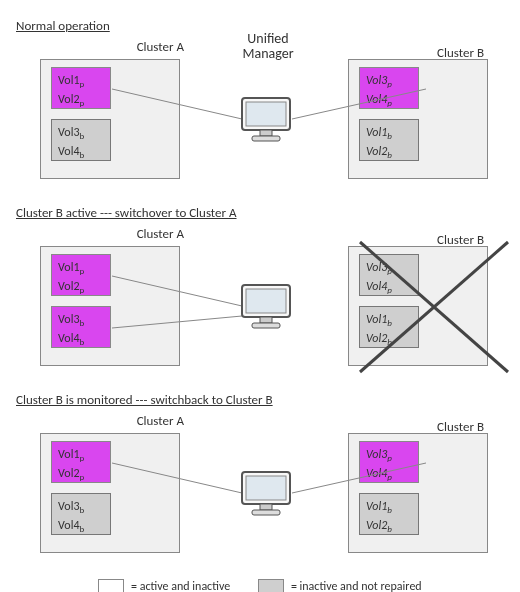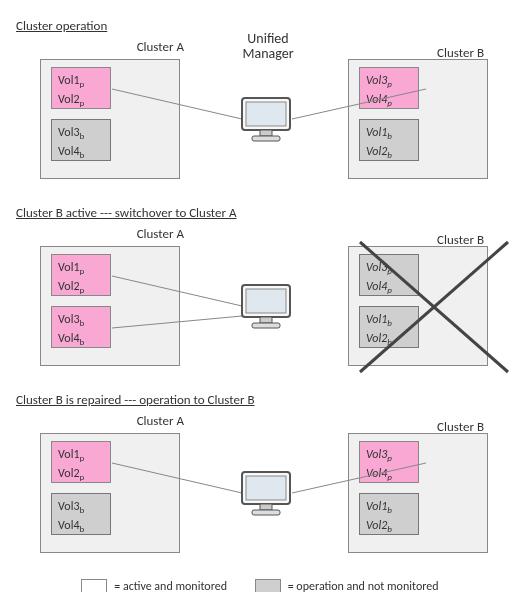--- a/index.html
+++ b/index.html
@@ -46,21 +46,21 @@
     border: 1px solid #888;
     background: #f0f0f0;
     padding: 7px 10px;
   }
   .cluster.left  { left: 30px; }
   .cluster.right { right: 22px; font-style: italic; }
   .vol {
     width: 60px;
     height: 42px;
     border: 1px solid #888;
-    background: #f9a8d4;
+    background: #d946ef;
     font-size: 12px;
     line-height: 1.4;
     padding: 4px 6px 3px 6px;
     margin-bottom: 10px;
   }
   .vol.inactive {
     background: #cfcfcf;
     border-color: #777;
   }
   .vol span { display:block; }
@@ -92,21 +92,21 @@
     vertical-align: middle;
     margin-right: 4px;
     background:#fff;
   }
   .legend-box.inactive { background:#cfcfcf; }
 </style>
 </head>
 <body>
 
 <div id="root">
-    <div class="section-title">Cluster operation</div>
+    <div class="section-title">Normal operation</div>
     <div class="scene">
       <svg class="lines">
         <line x1="102" y1="52" x2="232" y2="82"></line>
         <line x1="416" y1="52" x2="282" y2="82"></line>
       </svg>
       <div class="um-label">Unified<br>Manager</div>
       <div class="cluster-label left">Cluster A</div>
       <div class="cluster-label right">Cluster B</div>
       <div class="cluster left">
              <div class="vol">
@@ -167,21 +167,21 @@
              <div class="vol inactive">
     <span>Vol1<sub>b</sub></span>
     <span>Vol2<sub>b</sub></span>
   </div>
            </div>
       <svg class="cross">
     <line x1="350" y1="18" x2="498" y2="148"></line>
     <line x1="498" y1="18" x2="350" y2="148"></line>
   </svg>
     </div>
-    <div class="section-title">Cluster B is repaired --- operation to Cluster B</div>
+    <div class="section-title">Cluster B is monitored --- switchback to Cluster B</div>
     <div class="scene">
       <svg class="lines">
         <line x1="102" y1="52" x2="232" y2="82"></line>
         <line x1="416" y1="52" x2="282" y2="82"></line>
       </svg>
       <div class="cluster-label left">Cluster A</div>
       <div class="cluster-label right">Cluster B</div>
       <div class="cluster left">
              <div class="vol">
     <span>Vol1<sub>p</sub></span>
@@ -205,20 +205,20 @@
   </div>
              <div class="vol inactive">
     <span>Vol1<sub>b</sub></span>
     <span>Vol2<sub>b</sub></span>
   </div>
            </div>
     </div>
     <div class="legend">
   <span>
     <span class="legend-box"></span>
-    <span>= active and monitored</span>
+    <span>= active and inactive</span>
   </span>
   <span>
     <span class="legend-box inactive"></span>
-    <span>= operation and not monitored</span>
+    <span>= inactive and not repaired</span>
   </span>
 </div>
   </div>
 
 </body></html>

